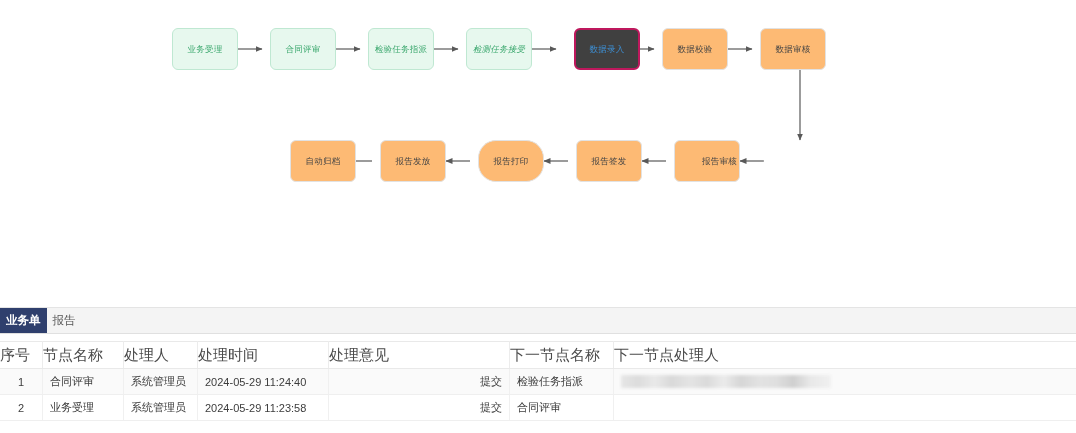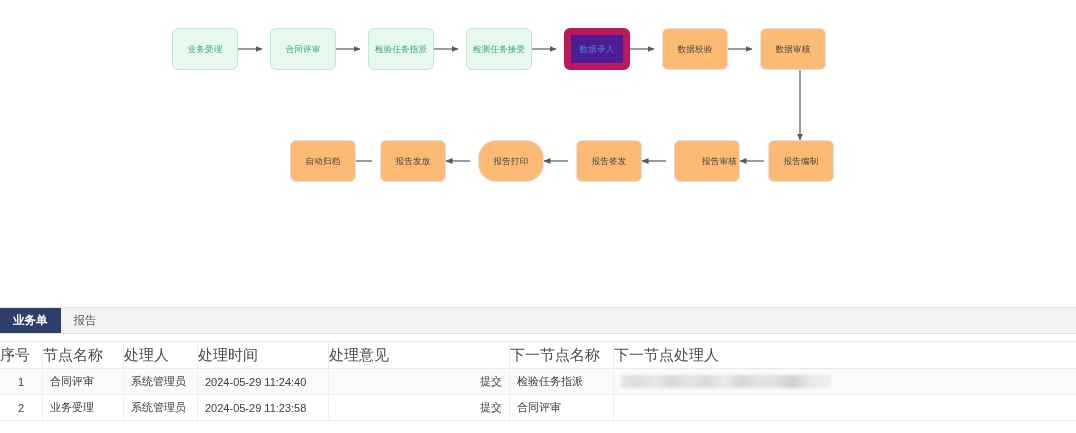--- a/index.html
+++ b/index.html
@@ -41,23 +41,24 @@
     line-height: 1;
     z-index: 2;
     white-space: nowrap;
   }
   .flow-node.green {
     background: #e7f8ee;
     border: 1px solid #bfe8d2;
     color: #3aa76d;
   }
   .flow-node.blue {
-    background: #4c1d95;
-    border: 7px solid #be185d;
+    background: #404040;
+    border: 2px solid #be185d;
     color: #3d8fd4;
+    margin-left: 10px;
   }
   .flow-node.grey {
     background: #fdba74;
     border: 1px solid #e2e2e2;
     color: #444444;
   }
 
   
   #tab-bar {
     position: absolute;
@@ -69,21 +70,21 @@
     border-top: 1px solid #e4e4e4;
     border-bottom: 1px solid #e0e0e0;
     box-sizing: border-box;
     display: flex;
     align-items: stretch;
   }
   .tab-item {
     display: flex;
     align-items: center;
     justify-content: center;
-    padding: 0 13px;
+    padding: 0 6px;
     font-size: 11.5px;
     color: #555555;
     cursor: pointer;
     white-space: nowrap;
   }
   .tab-item.active {
     background: #2f3f6d;
     color: #ffffff;
     font-weight: bold;
   }
@@ -179,21 +180,21 @@
 
   <div class="flow-node green" style="left:172px; top:28px;">
       <span>业务受理</span>
     </div>
   <div class="flow-node green" style="left:270px; top:28px;">
       <span>合同评审</span>
     </div>
   <div class="flow-node green" style="left:368px; top:28px;">
       <span>检验任务指派</span>
     </div>
-  <div class="flow-node green" style="left:466px; top:28px;">
+  <div class="flow-node green" style="left:466px; top:28px;font-style:italic;">
       <span>检测任务接受</span>
     </div>
   <div class="flow-node blue" style="left:564px; top:28px;">
       <span>数据录入</span>
     </div>
   <div class="flow-node grey" style="left:662px; top:28px;">
       <span>数据校验</span>
     </div>
   <div class="flow-node grey" style="left:760px; top:28px;">
       <span>数据审核</span>
@@ -206,23 +207,20 @@
       <span>报告发放</span>
     </div>
   <div class="flow-node grey" style="left:478px; top:140px;border-radius:18px;">
       <span>报告打印</span>
     </div>
   <div class="flow-node grey" style="left:576px; top:140px;">
       <span>报告签发</span>
     </div>
   <div class="flow-node grey" style="left:674px; top:140px;padding-left:25px;">
       <span>报告审核</span>
-    </div>
-  <div class="flow-node grey" style="left:768px; top:140px;">
-      <span>报告编制</span>
     </div>
 </div>
 
 <div id="tab-bar">
   <div class="tab-item active">
       <span>业务单</span>
     </div>
   <div class="tab-item">
       <span>报告</span>
     </div>

